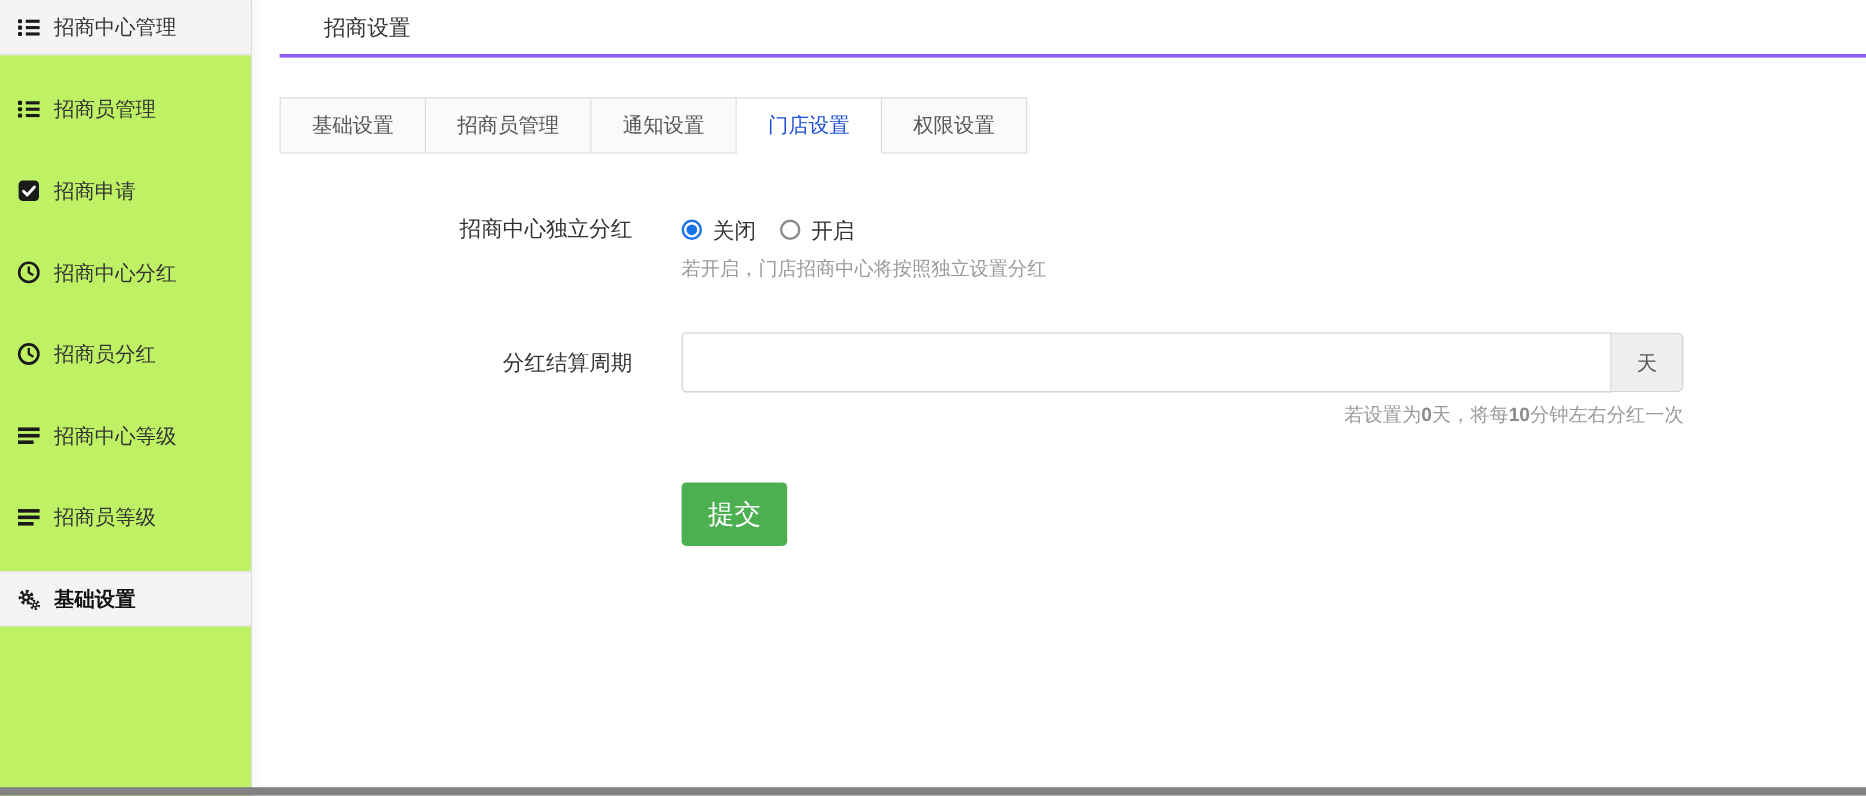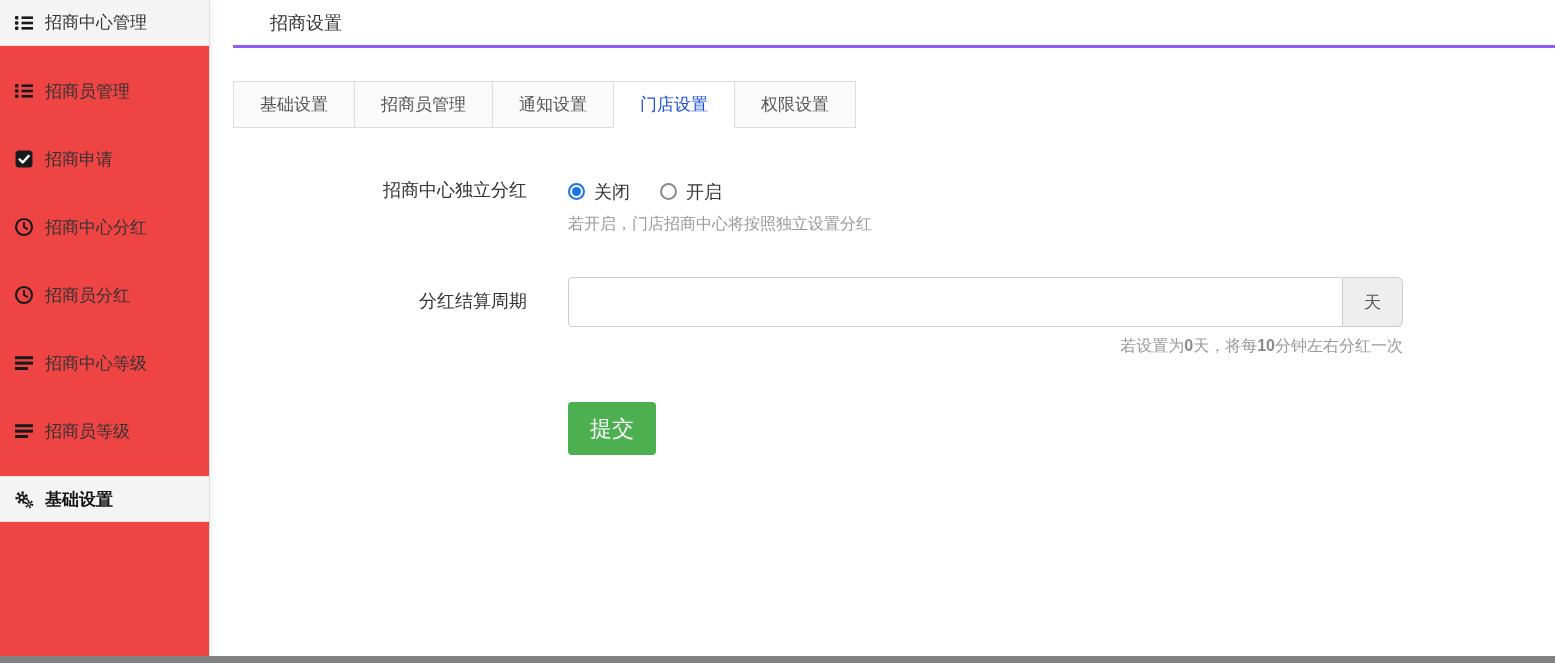--- a/index.html
+++ b/index.html
@@ -6,21 +6,21 @@
   html,body { width:1555px; height:663px; }
   body {
     font-family: "Liberation Sans", "DejaVu Sans", sans-serif;
     background:#fff; color:#333; overflow:hidden;
   }
   .app { position:relative; width:1555px; height:663px; background:#fff; }
 
   
   .sidebar {
     position:absolute; left:0; top:0; bottom:0; width:210px;
-    background:#ef4444; border-right:1px solid #dcdcdc;
+    background:#bef264; border-right:1px solid #dcdcdc;
     box-shadow:3px 0 8px rgba(0,0,0,0.05);
     z-index:2;
   }
   .side-item {
     height:46px; margin-bottom:22px;
     display:flex; align-items:center; gap:11px;
     padding:0 10px 0 14px;
     font-size:17px; color:#333; cursor:pointer; white-space:nowrap;
   }
   .side-item.hover { background:#f4f4f4; border-bottom:1px solid #e4e4e4; }
@@ -52,24 +52,24 @@
   }
   .tab + .tab { border-left:none; }
   .tab.active { background:#fff; border-bottom-color:transparent; color:#1d4ed8; }
 
   
   .form { margin-top:50px; }
   .form-row { display:flex; }
   .col-label {
     width:335px; flex:0 0 335px;
     text-align:right; padding-right:41px;
-    font-size:18px; color:#333;font-family:Liberation Mono, monospace;
+    font-size:18px; color:#333;
   }
   .row-radios .col-label { line-height:27px; }
-  .radio-group { display:flex; align-items:center; gap:30px; height:27px; }
+  .radio-group { display:flex; align-items:center; gap:20px; height:27px; }
   .radio-opt { display:flex; align-items:center; gap:9px; font-size:18px; color:#333; cursor:pointer; }
   .rdot {
     width:17px; height:17px; border-radius:50%;
     border:2px solid #8b8b8b; background:#fff; position:relative; flex:0 0 17px;
   }
   .rdot.checked { border-color:#1a73e8; }
   .rdot.checked::after {
     content:""; position:absolute; left:2px; top:2px; right:2px; bottom:2px;
     border-radius:50%; background:#1a73e8;
   }

